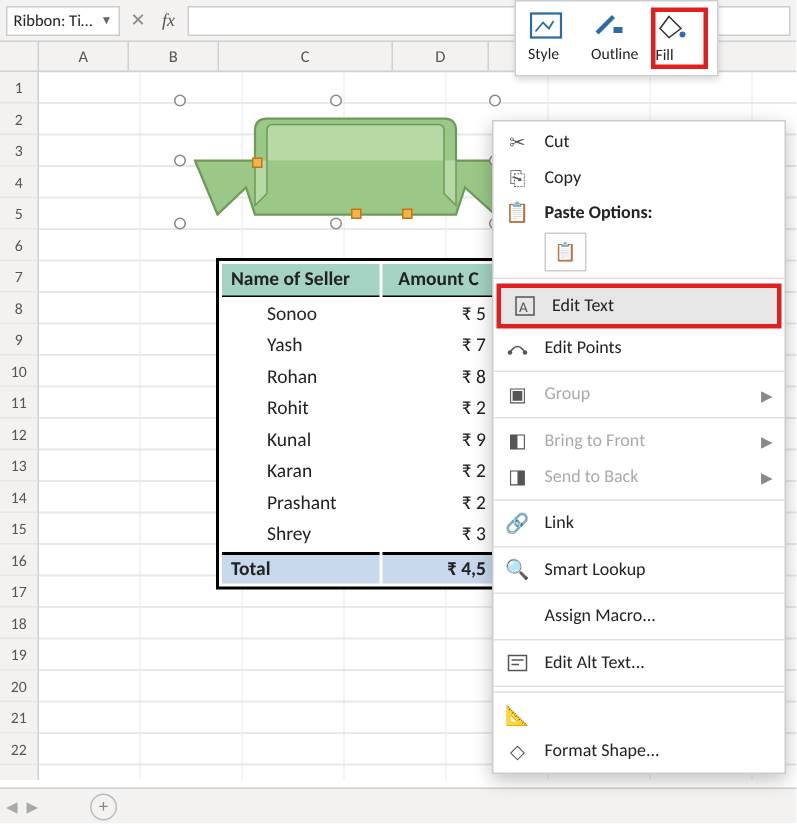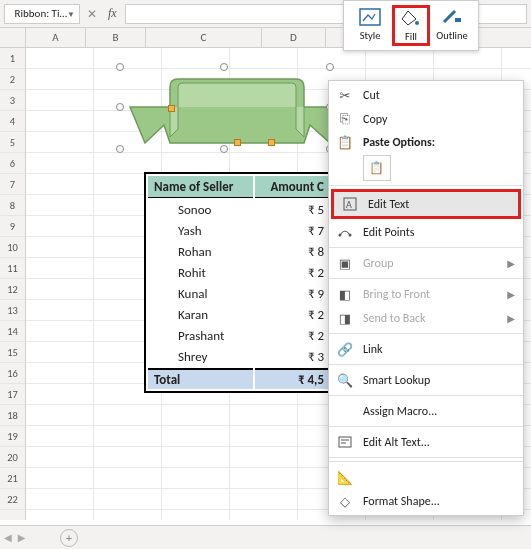--- a/index.html
+++ b/index.html
@@ -26,21 +26,21 @@
   }
   .name-box {
     width: 76px;
     height: 20px;
     background: #fff;
     border: 1px solid #ccc;
     font-size: 11px;
     padding: 1px 4px;
     display: flex;
     align-items: center;
-    justify-content: flex-end;
+    justify-content: space-between;
   }
   .dd-arrow { font-size: 8px; color: #666; }
   .fx-icon {
     font-style: italic;
     font-family: "Times New Roman", serif;
     font-size: 12px;
     color: #555;
     margin-left: 4px;
   }
   .formula-bar {
@@ -64,21 +64,20 @@
     display: flex;
     padding: 4px 6px;
     gap: 2px;
     z-index: 5;
     box-shadow: 0 2px 4px rgba(0,0,0,.15);
   }
   .tb-item {
     width: 40px;
     display: flex;
     flex-direction: column;
-    align-items: center;
     gap: 2px;
     padding: 2px;
     font-size: 10.5px;
   }
   .tb-item.highlighted { border: 3px solid #e02020; padding: 0; width: 38px; }
   .tb-icon {
     width: 24px; height: 20px;
     display: flex; align-items:center; justify-content:center;
     font-size: 16px;
   }
@@ -246,37 +245,37 @@
 <div class="shape-toolbar">
   <div class="tb-item">
     <div class="tb-icon">
       <svg width="22" height="18">
           <rect x="1" y="1" width="20" height="16" fill="#fff" stroke="#2b6ca3" stroke-width="1.5"></rect>
           <path d="M4 13 L9 7 L13 11 L16 6" stroke="#2b6ca3" fill="none" stroke-width="1.2"></path>
         </svg>
     </div>
     <span>Style</span>
   </div>
+  <div class="tb-item">
+    <div class="tb-icon">
+      <svg width="22" height="18">
+          <path d="M3 14 L14 3" stroke="#2b6ca3" stroke-width="3"></path>
+          <rect x="14" y="10" width="6" height="4" fill="#2b6ca3"></rect>
+        </svg>
+    </div>
+    <span>Outline</span>
+  </div>
   <div class="tb-item highlighted">
     <div class="tb-icon">
       <svg width="22" height="18">
           <path d="M8 2 L16 10 L8 16 L2 10 Z" fill="#fff" stroke="#333"></path>
           <circle cx="17" cy="14" r="2" fill="#2f6fb0"></circle>
         </svg>
     </div>
     <span>Fill</span>
-  </div>
-  <div class="tb-item">
-    <div class="tb-icon">
-      <svg width="22" height="18">
-          <path d="M3 14 L14 3" stroke="#2b6ca3" stroke-width="3"></path>
-          <rect x="14" y="10" width="6" height="4" fill="#2b6ca3"></rect>
-        </svg>
-    </div>
-    <span>Outline</span>
   </div>
 </div>
 
 <div class="col-headers">
   <div class="rowhead-gap"></div>
   <div class="colh" style="width:60px">A</div>
   <div class="colh" style="width:60px">B</div>
   <div class="colh" style="width:116px">C</div>
   <div class="colh" style="width:64px">D</div>
   <div class="colh" style="width:66px">E</div>
@@ -326,21 +325,21 @@
       <div class="handle" style="left:206px; top:78px"></div>
       <div class="handle sq" style="left:48px; top:38px"></div>
       <div class="handle sq" style="left:114px; top:72px"></div>
       <div class="handle sq" style="left:148px; top:72px"></div>
     </div>
 
     <table class="xl-table">
       <tbody>
           <tr>
         <th>Name of Seller</th>
-        <th style="text-align:right">Amount C</th>
+        <th style="text-align:center">Amount C</th>
       </tr>
       <tr>
             <td style="padding-left:30px">Sonoo</td>
             <td class="amt">₹ 5</td>
           </tr>
       <tr>
             <td style="padding-left:30px">Yash</td>
             <td class="amt">₹ 7</td>
           </tr>
       <tr>

